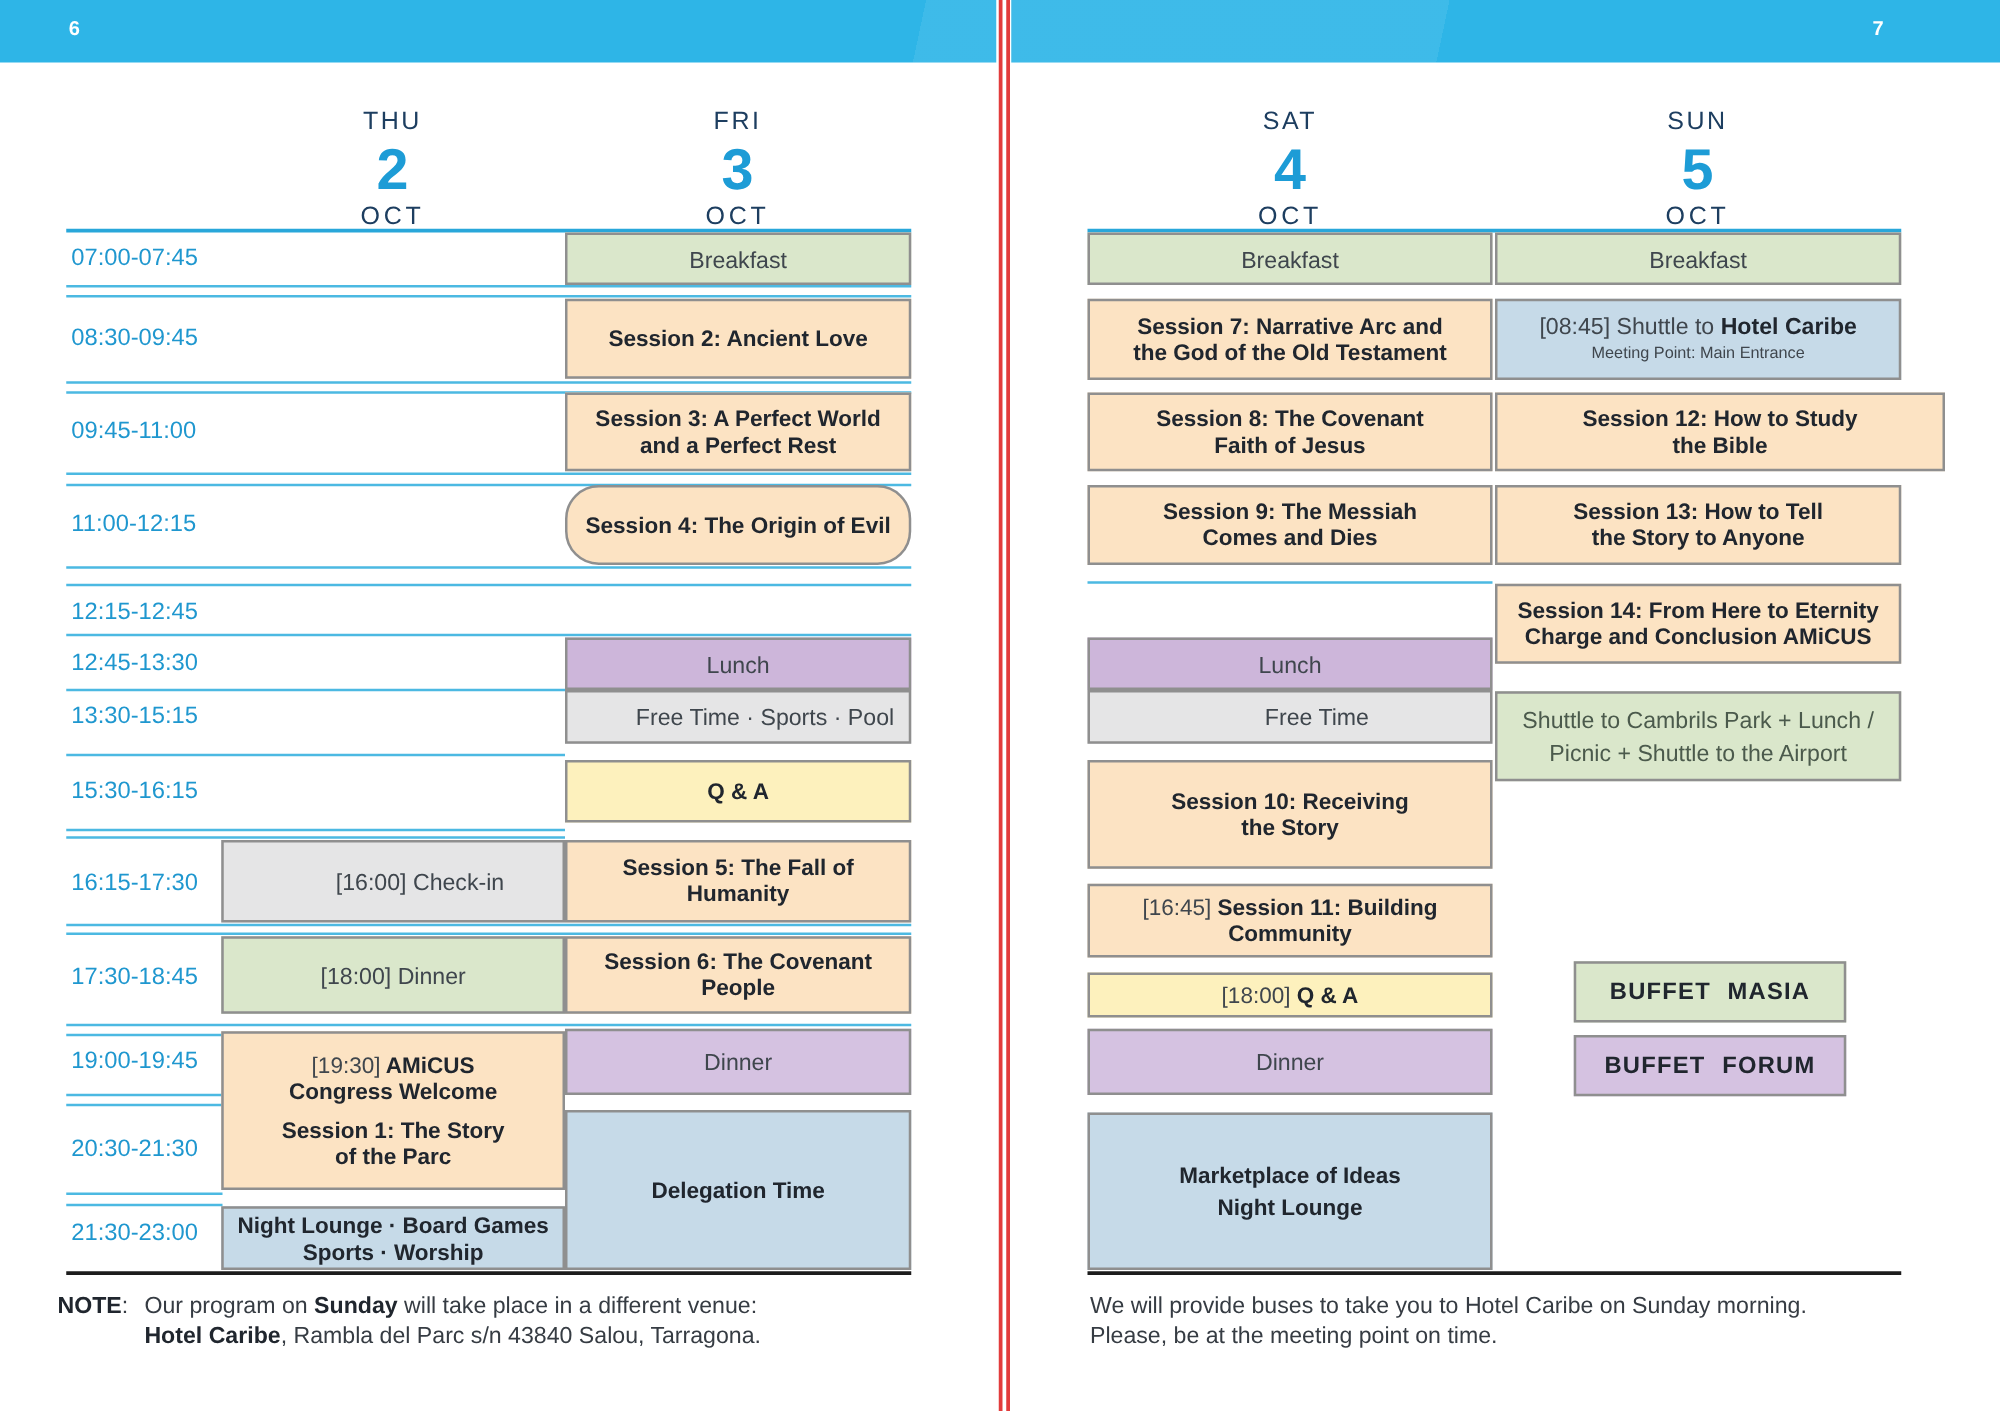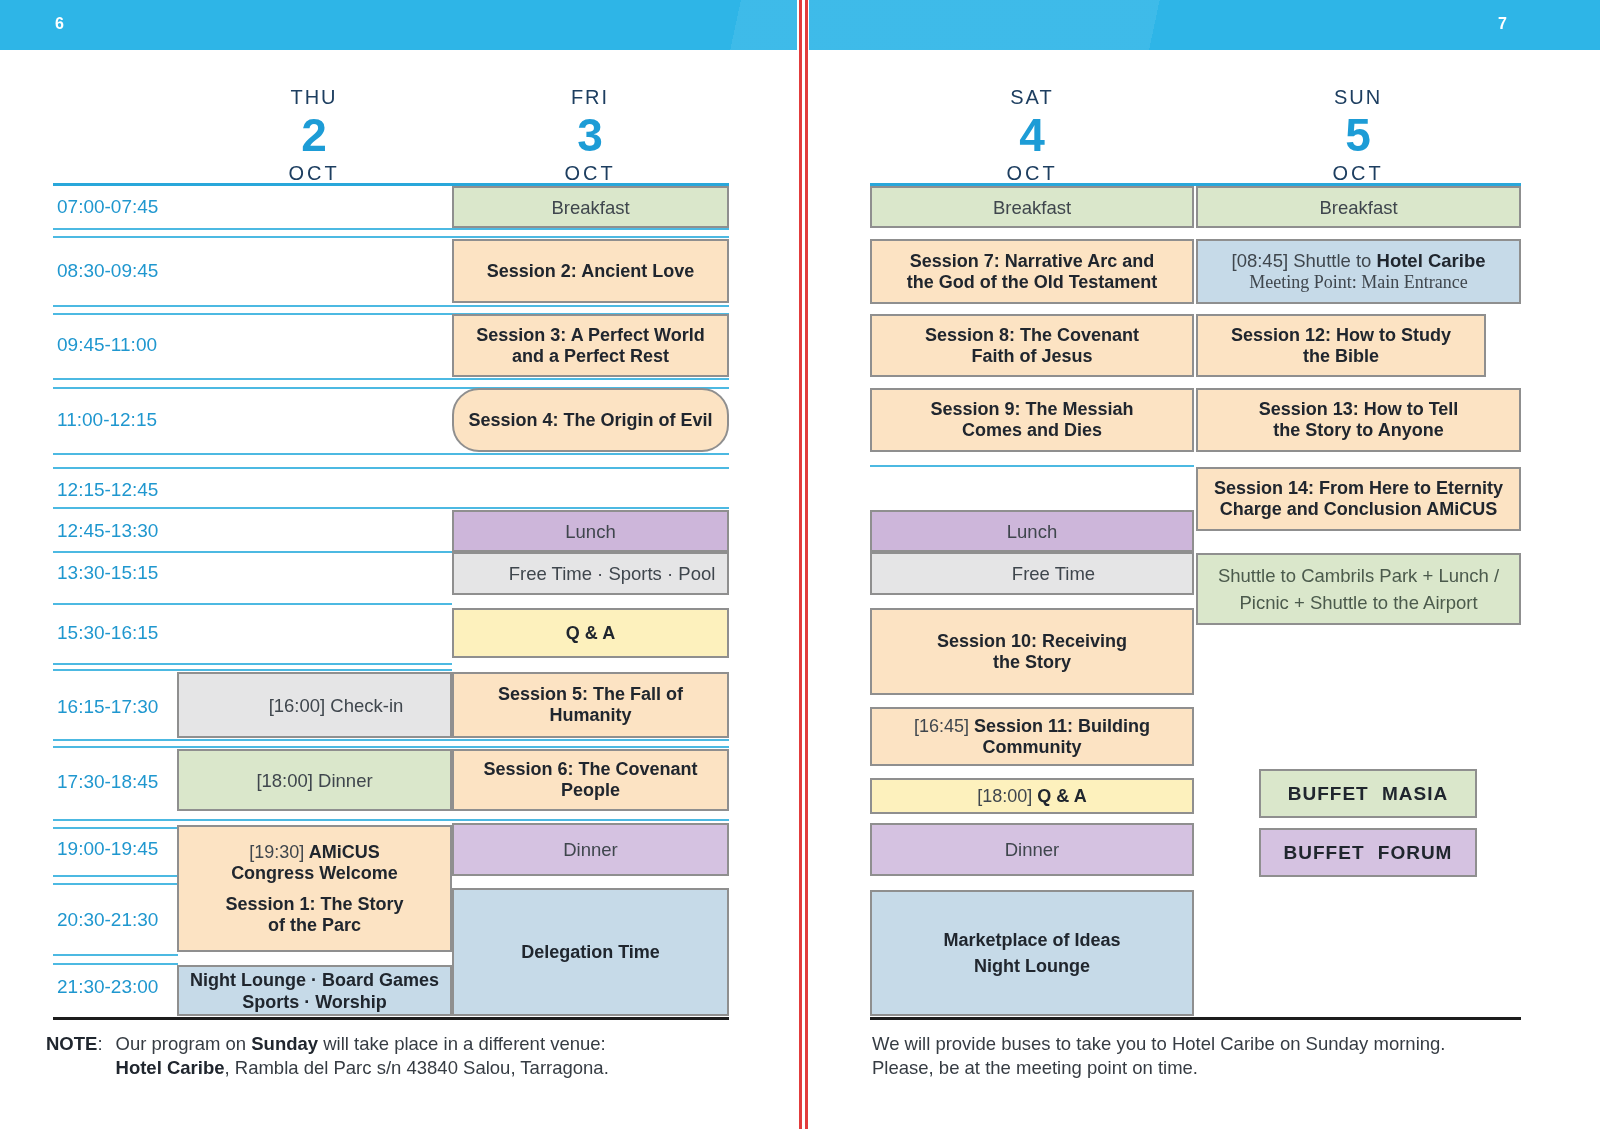--- a/index.html
+++ b/index.html
@@ -31,21 +31,21 @@
         color:var(--timeBlue);font-size:19px;z-index:2;}
 
   
   .block{position:absolute;z-index:2;display:flex;flex-direction:column;align-items:center;justify-content:center;
          text-align:center;border:2px solid var(--border);box-sizing:border-box;
          font-size:18.5px;color:var(--textRegular);}
   .ln{line-height:21px;white-space:nowrap;}
   .b{font-weight:bold;color:var(--textDark);font-size:18px;}
   .pfx{font-weight:normal;color:var(--textRegular);font-size:18px;}
   .gap{margin-top:10px;}
-  .sm{font-size:18px;line-height:22px;font-family:Liberation Serif, serif;}
+  .sm{font-size:13px;line-height:22px;}
   .green{background:var(--green);}
   .orange{background:var(--orange);}
   .purple{background:var(--purple);}
   .purpleL{background:var(--purpleLight);}
   .gray{background:var(--gray);padding-left:43px;}
   .yellow{background:var(--yellow);}
   .blue{background:var(--blue);}
   .greentext .ln{color:var(--textGreen);line-height:27px;}
   .lh22 .ln{line-height:22px;}
   .lh26 .ln{line-height:26px;}
@@ -227,21 +227,21 @@
     <div class="ln b">Night Lounge</div>
   </div>
 
   <div class="block green" style="left:1196px;top:186px;width:325px;height:42px;">
     <div class="ln">Breakfast</div>
   </div>
   <div class="block blue" style="left:1196px;top:239px;width:325px;height:65px;">
     <div class="ln"><span>[08:45] Shuttle to</span> <span class="b" style="font-size:18.5px;">Hotel Caribe</span></div>
     <div class="ln sm">Meeting Point: Main Entrance</div>
   </div>
-  <div class="block orange" style="left:1196px;top:314px;width:290px;height:63px;">
+  <div class="block orange" style="left:1196px;top:314px;width:360px;height:63px;">
     <div class="ln b">Session 12: How to Study</div>
     <div class="ln b">the Bible</div>
   </div>
   <div class="block orange" style="left:1196px;top:388px;width:325px;height:64px;">
     <div class="ln b">Session 13: How to Tell</div>
     <div class="ln b">the Story to Anyone</div>
   </div>
   <div class="block orange" style="left:1196px;top:467px;width:325px;height:64px;">
     <div class="ln b">Session 14: From Here to Eternity</div>
     <div class="ln b">Charge and Conclusion AMiCUS</div>

